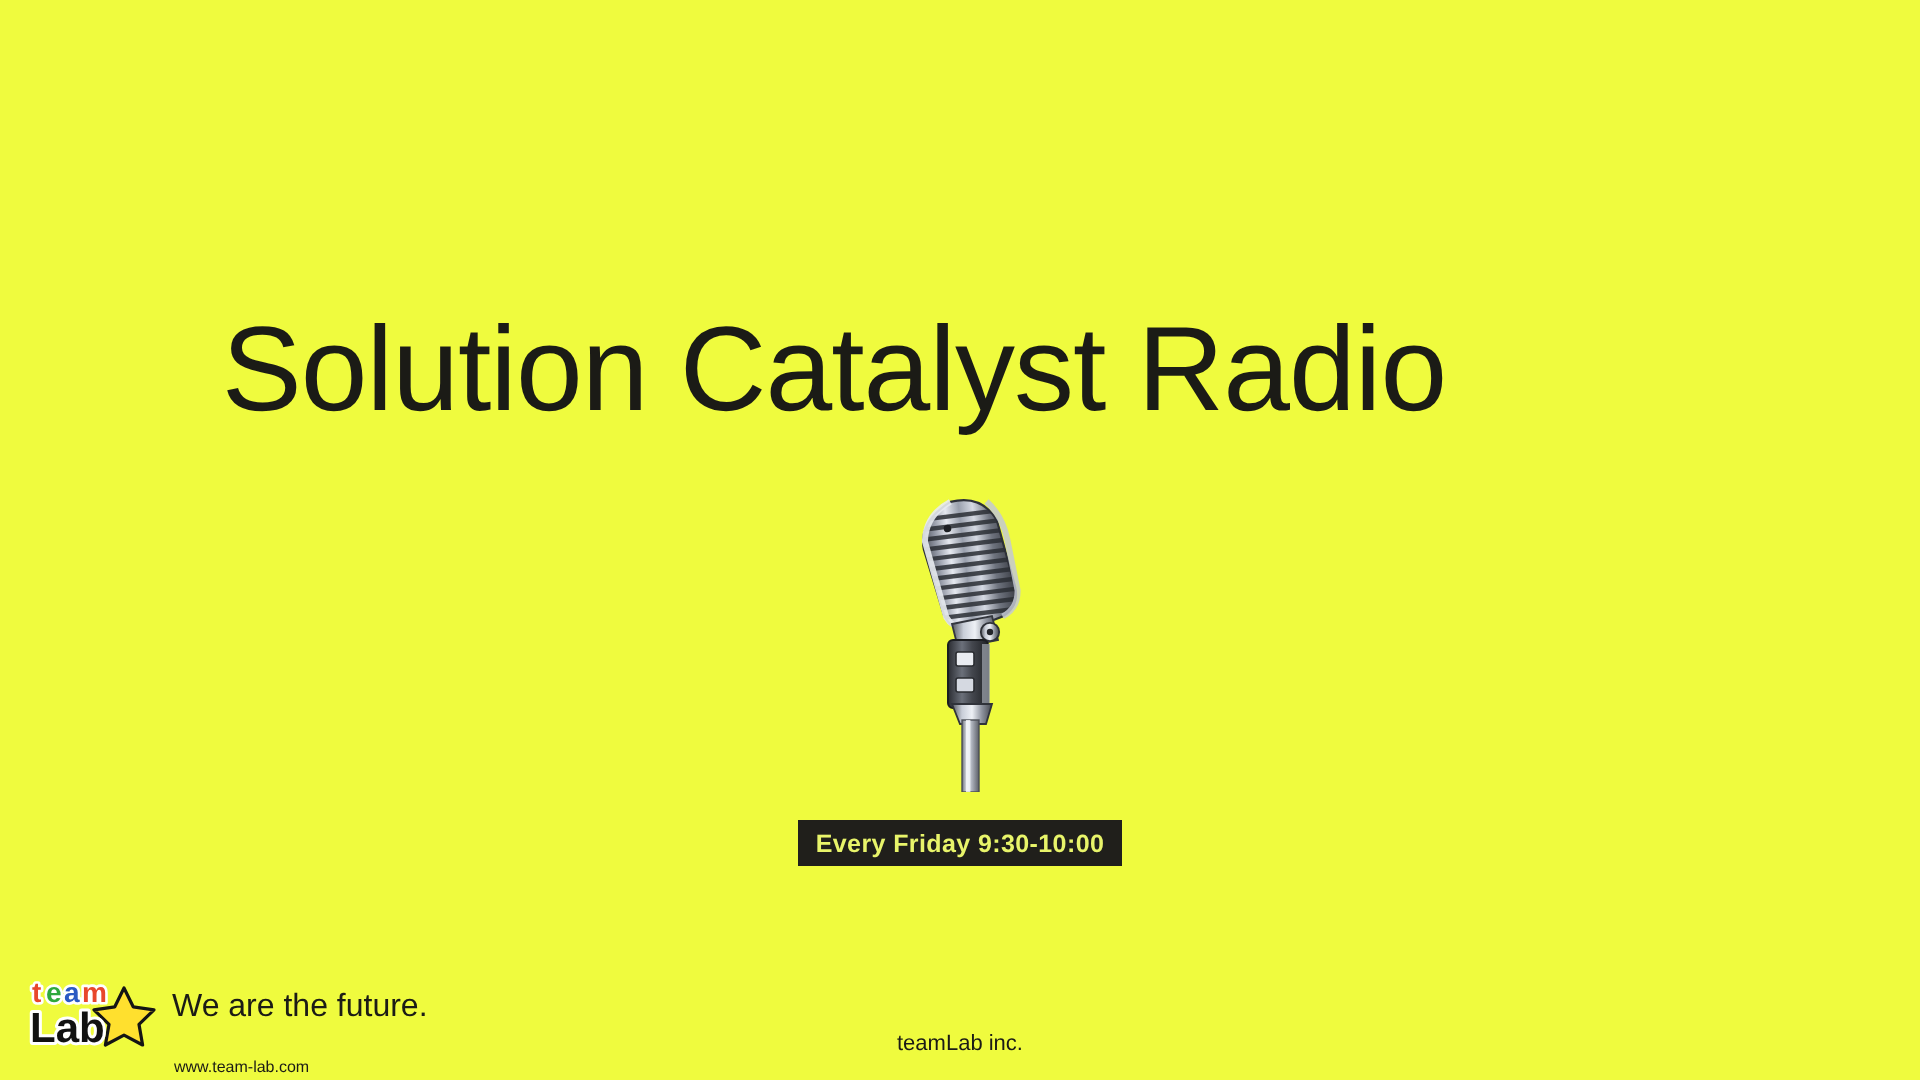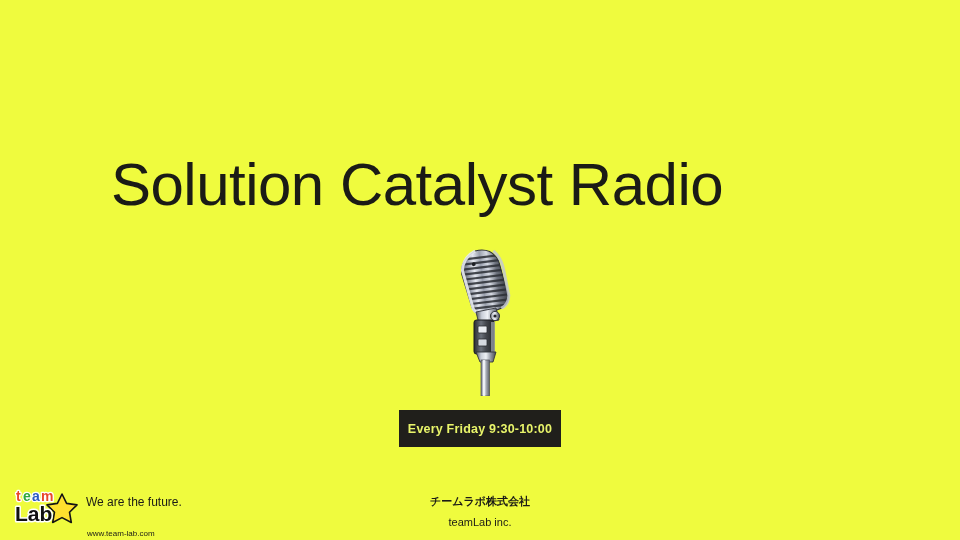--- a/index.html
+++ b/index.html
@@ -46,21 +46,21 @@
     height: 150px;
   }
   #mic-svg { display: block; width: 70px; height: 150px; }
 
   
   #badge {
     position: absolute;
     left: 399px;
     top: 410px;
     width: 162px;
-    height: 37px;
+    height: 23px;
     background: #201f1b;
     display: flex;
     align-items: center;
     justify-content: center;
   }
   #badge-text {
     font-size: 12.5px;
     font-weight: bold;
     color: #E8F46A;
     letter-spacing: 0.2px;
@@ -83,21 +83,21 @@
     top: 15px;
     width: 66px;
     height: 42px;
   }
   #logo-svg { display: block; width: 66px; height: 42px; }
 
   #tagline {
     position: absolute;
     left: 86px;
     top: 25px;
-    font-size: 12px;
+    font-size: 16px;
     color: #1b1b16;
     white-space: nowrap;
   }
   #logo-url {
     position: absolute;
     left: 87px;
     top: 47px;
     font-size: 8px;
     color: #1b1b16;
     white-space: nowrap;
@@ -230,18 +230,17 @@
         <g font-family="'Liberation Sans', sans-serif" font-size="21" font-weight="bold" stroke="#ffffff" stroke-width="3" paint-order="stroke" stroke-linejoin="round">
           <text x="1" y="36" fill="#111111">Lab</text>
         </g>
       </svg>
     </div>
 
     <div id="tagline">We are the future.</div>
 
     <div id="logo-url">www.team-lab.com</div>
 
-    <div id="corp-jp">チームラボ株式会社</div>
 
     <div id="corp-en">teamLab inc.</div>
   </div>
 
 </div>
 
 </body></html>

